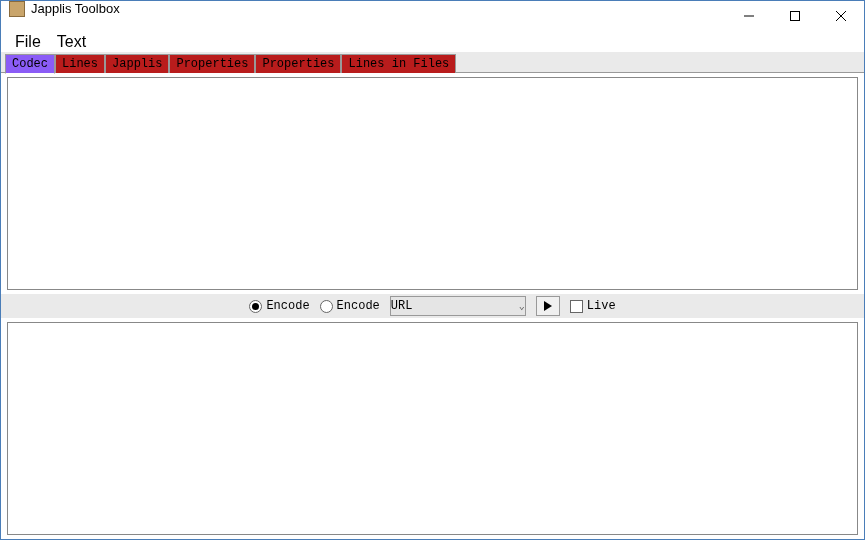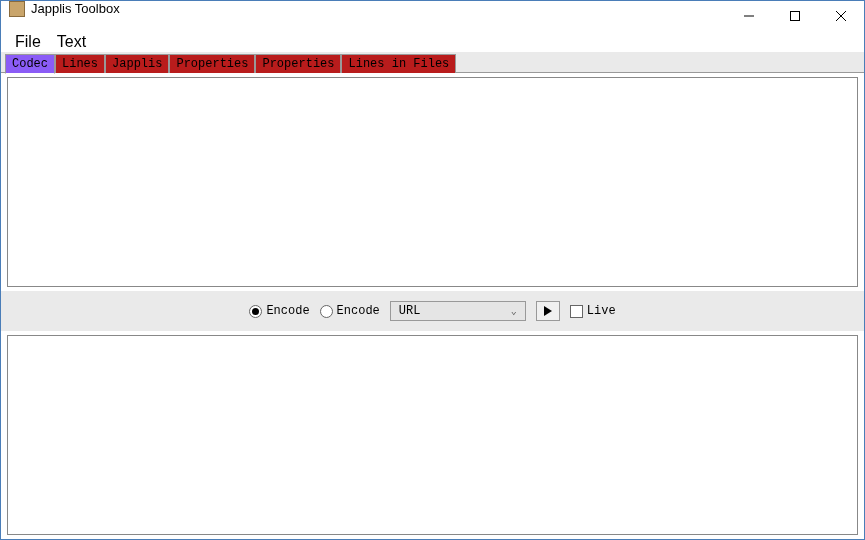--- a/index.html
+++ b/index.html
@@ -103,21 +103,21 @@
     height: 100%;
     border: none;
     outline: none;
     resize: none;
     font-family: "Courier New", monospace;
     font-size: 12px;
     padding: 2px;
     background: #fff;
   }
   .toolbar {
-    height: 40px;
+    height: 24px;
     background: #eaeaea;
     display: flex;
     align-items: center;
     justify-content: center;
     gap: 10px;
     font-family: "Courier New", monospace;
     font-size: 12px;
   }
   .radio-group {
     display: flex;
@@ -146,21 +146,21 @@
     border-radius: 50%;
   }
   .select {
     width: 136px;
     height: 20px;
     background: #e5e5e5;
     border: 1px solid #999;
     display: flex;
     align-items: center;
     justify-content: space-between;
-    padding: 0 8px;
+    padding: 0 0;
   }
   .select .chev {
     font-size: 10px;
     color: #555;
   }
   .run-btn {
     width: 24px;
     height: 20px;
     background: #f0f0f0;
     border: 1px solid #999;

